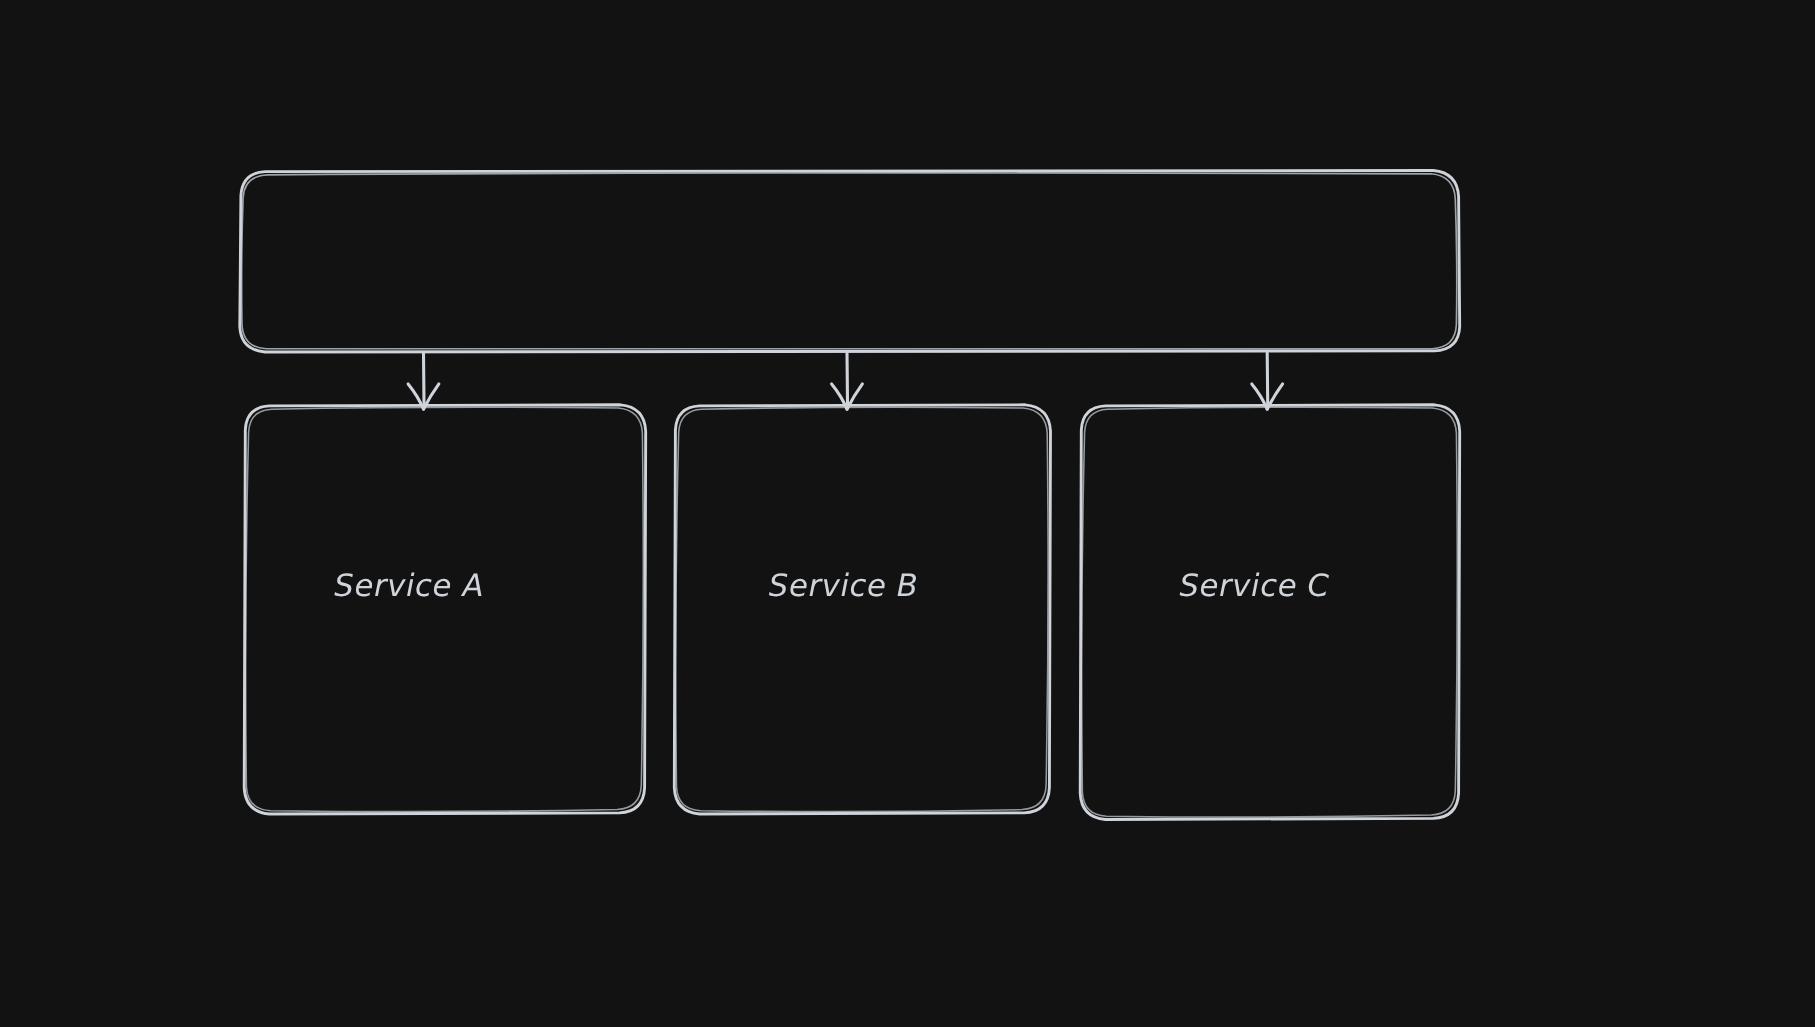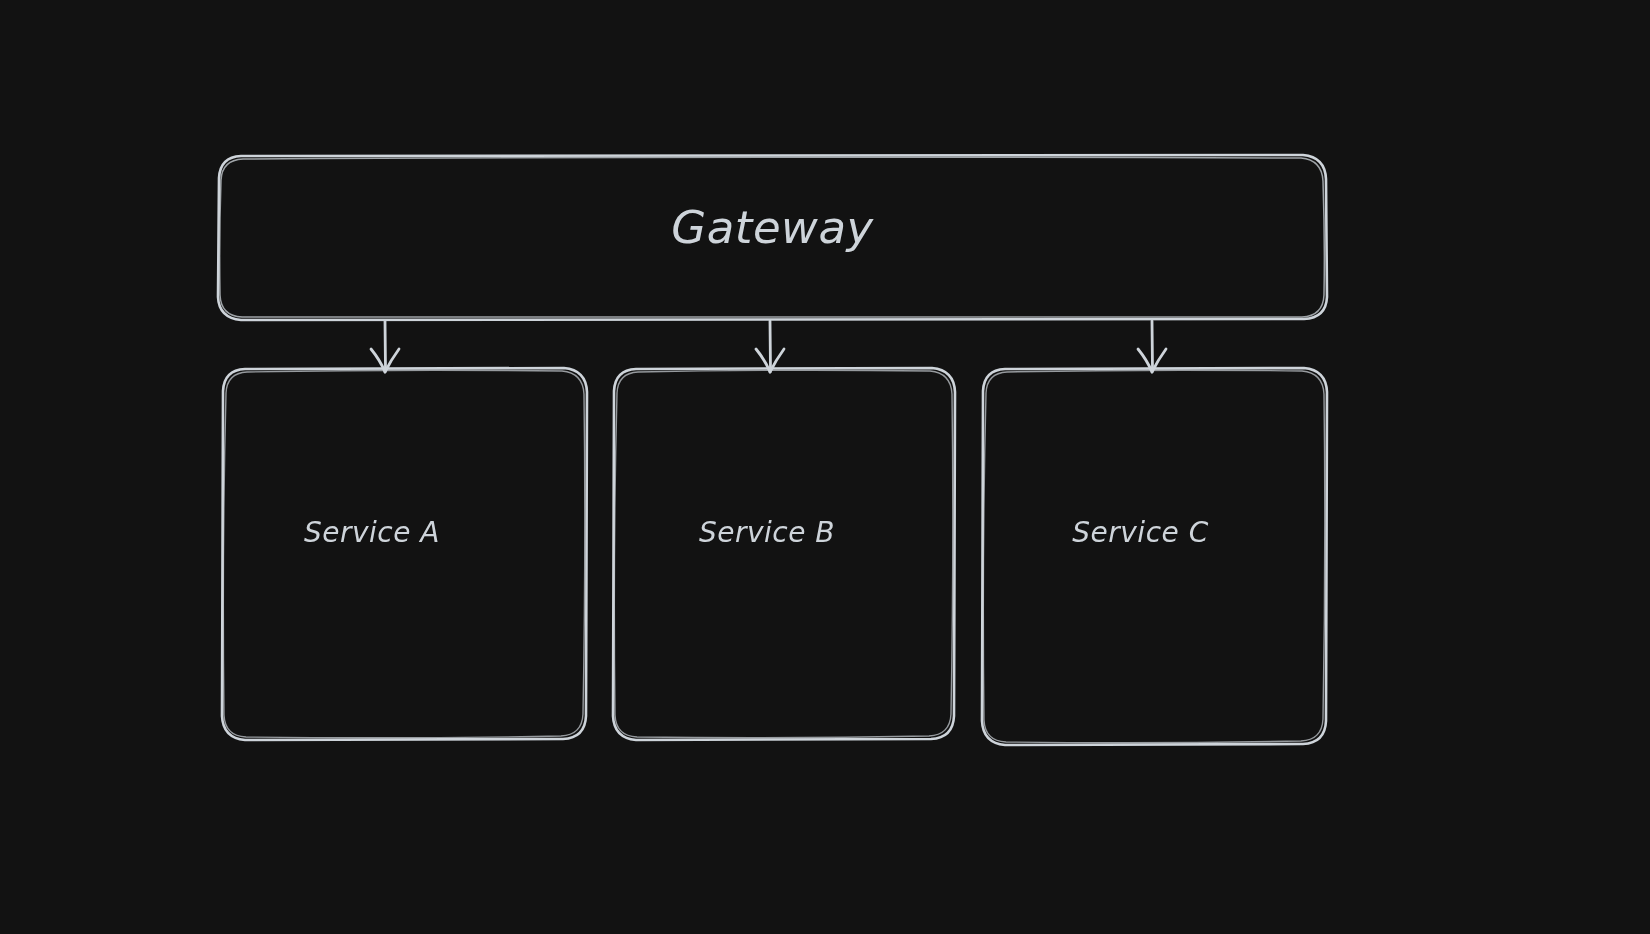--- a/index.html
+++ b/index.html
@@ -110,21 +110,20 @@
       <path d="M 784,349 Q 776,360 770,372" fill="none" stroke="#ced4da" stroke-width="2.8" stroke-linecap="round"></path>
     </g>
 
     <g>
       <path d="M 1152,321 L 1152.5,370" fill="none" stroke="#ced4da" stroke-width="2.8" stroke-linecap="round"></path>
       <path d="M 1138,349 Q 1147,360 1152,372" fill="none" stroke="#ced4da" stroke-width="2.8" stroke-linecap="round"></path>
       <path d="M 1166,349 Q 1158,360 1152,372" fill="none" stroke="#ced4da" stroke-width="2.8" stroke-linecap="round"></path>
     </g>
   </svg>
 
-  <div class="node-label title" id="label-gateway">Gateway</div>
 
   <div class="node-label sub" id="label-service-a">Service A</div>
 
   <div class="node-label sub" id="label-service-b">Service B</div>
 
   <div class="node-label sub" id="label-service-c">Service C</div>
 
 </div>
 
 </body></html>

